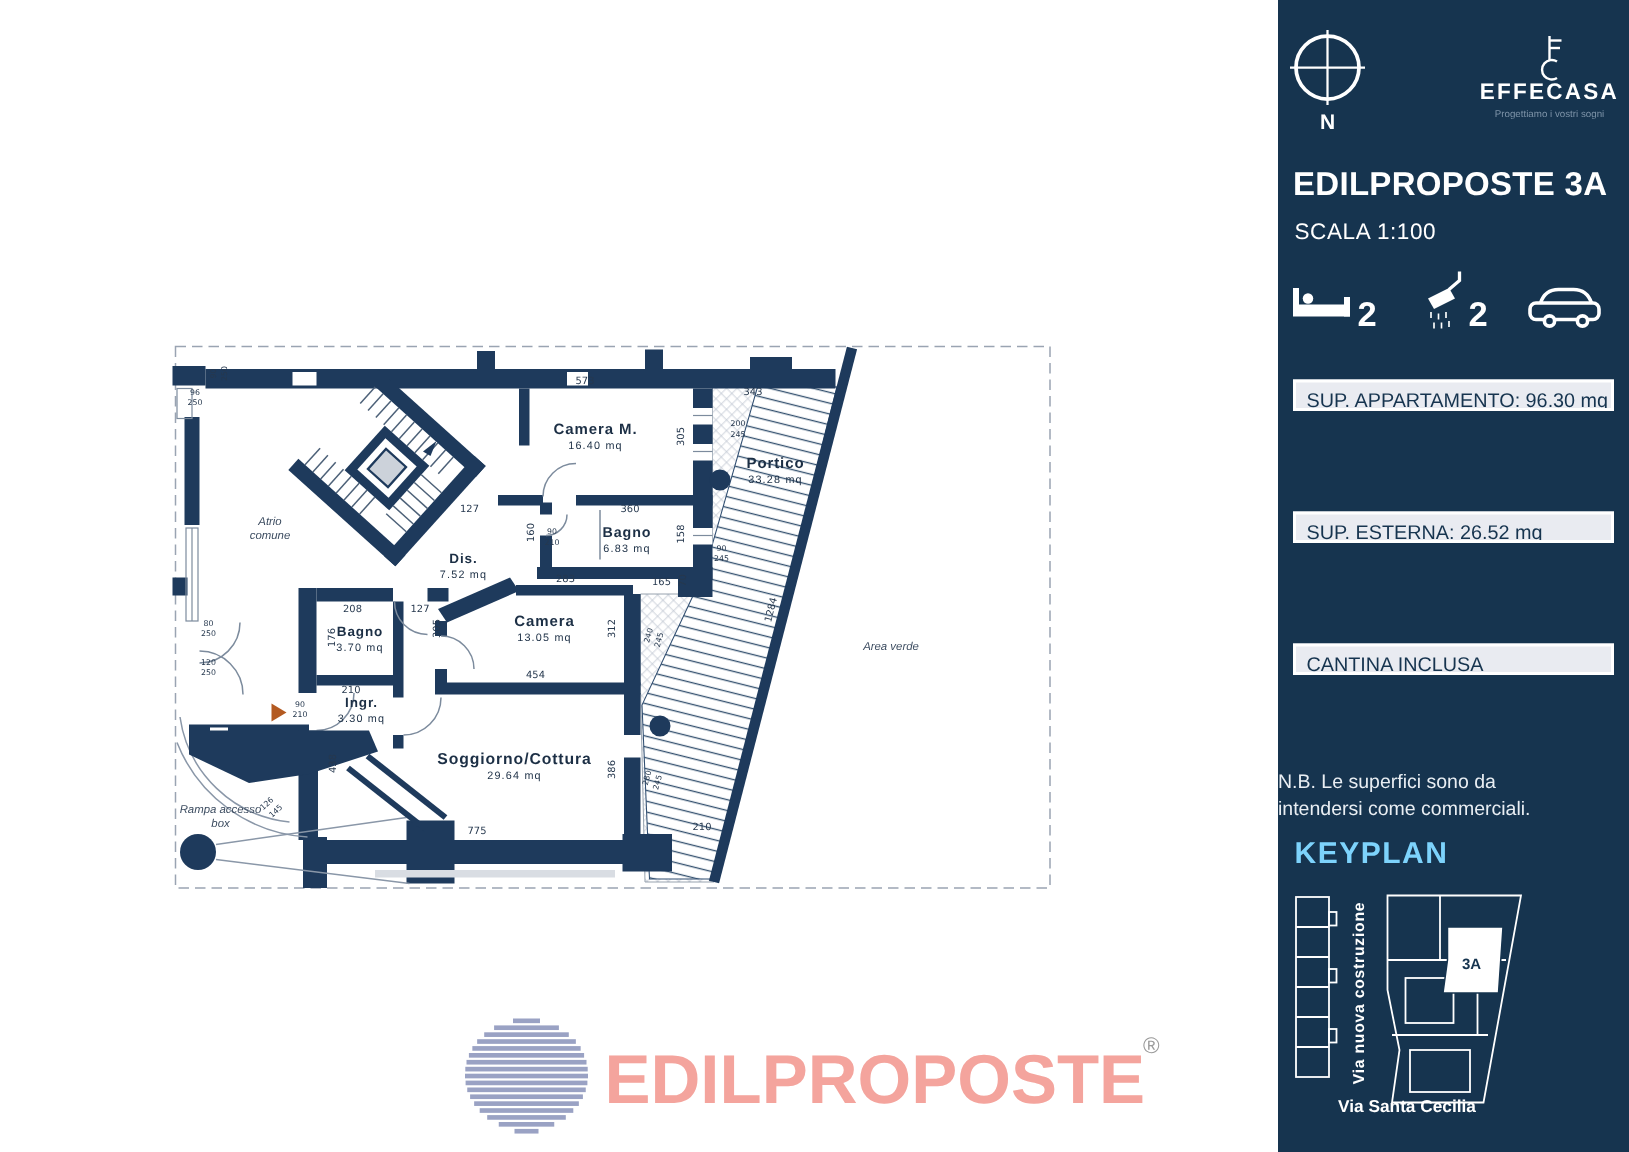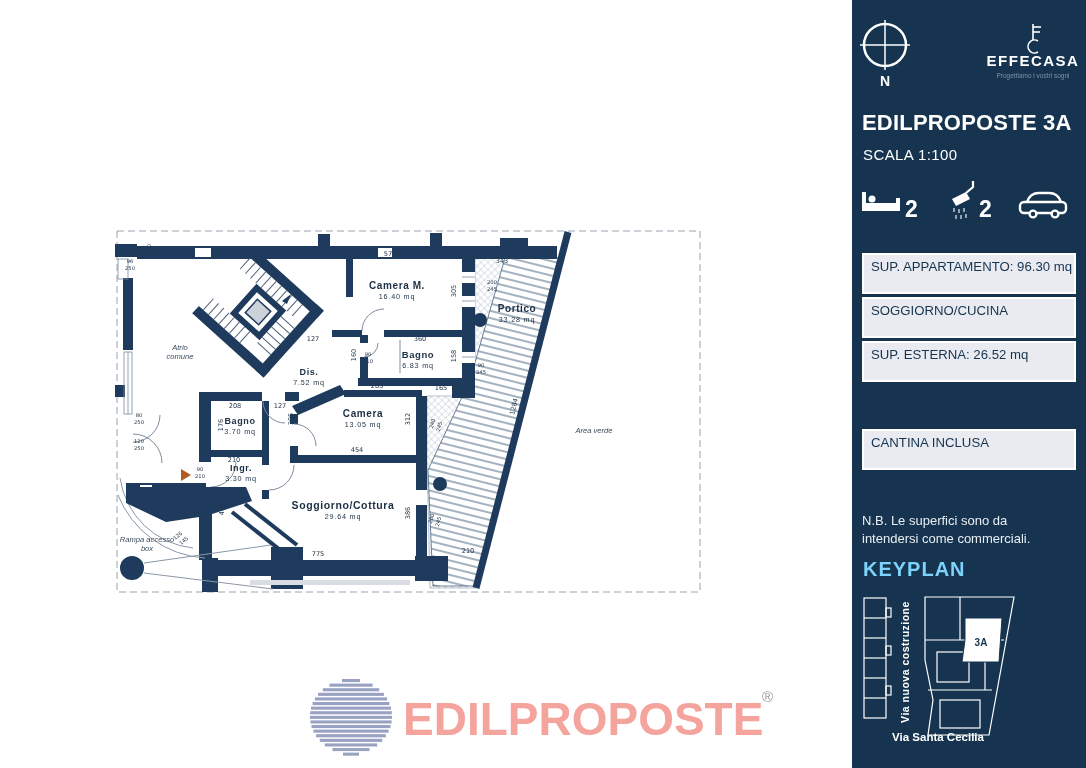--- a/index.html
+++ b/index.html
@@ -12,23 +12,23 @@
   .room{font-weight:bold;text-anchor:middle;fill:#1c2f45;letter-spacing:.6px;}
   .rsub{font-size:7.2px;text-anchor:middle;fill:#1c2f45;letter-spacing:.8px;}
   .itl{font-style:italic;font-size:7.6px;fill:#3d4d61;text-anchor:middle;}
   .w{fill:#1e3a5c;}
   .arc{fill:none;stroke:#7c8b9d;stroke-width:1;}
   .thin{stroke:#8a97a8;stroke-width:1;fill:none;}
   
   .sidebar{position:absolute;left:852px;top:0;width:234px;height:768px;background:#16344f;}
   .sb-title{position:absolute;left:10px;top:110px;color:#fff;font-size:22px;font-weight:bold;letter-spacing:.2px;}
   .sb-scale{position:absolute;left:11px;top:146px;color:#fff;font-size:15px;font-weight:500;letter-spacing:.4px;text-align:right;}
-  .ibox{position:absolute;left:10px;width:214px;height:41px;background:#e9ebf1;border:2px solid #ffffff;
+  .ibox{position:absolute;left:10px;width:214px;height:21px;background:#e9ebf1;border:2px solid #ffffff;
         color:#16344f;font-size:13.2px;font-weight:500;line-height:23px;padding-left:7px;white-space:nowrap;overflow:hidden;}
-  .note{position:absolute;left:10px;top:512px;color:#e9eef3;font-size:13px;line-height:18px;}
+  .note{position:absolute;left:0;top:512px;color:#e9eef3;font-size:13px;line-height:18px;}
   .kptitle{position:absolute;left:11px;top:558px;color:#7dd3fc;font-size:20px;font-weight:bold;letter-spacing:1px;}
   
   .logo-text{font-weight:bold;font-size:46px;fill:#f4a49d;letter-spacing:0px;}
   .logo-reg{font-size:15px;fill:#9a9a9a;}
 </style>
 </head>
 <body>
 
 <div class="stage">
 
@@ -345,21 +345,20 @@
       <polygon points="113,618 150,618 147,662 110,662 113,640" fill="#ffffff" stroke="#16344f" stroke-width="1"></polygon>
       <text x="129" y="646" fill="#16344f" font-size="10" font-weight="bold" text-anchor="middle">3A</text>
       <text x="57" y="662" transform="rotate(-90 57 662)" fill="#ffffff" font-size="10.5" font-weight="bold" letter-spacing="0.5" text-anchor="middle">Via nuova costruzione</text>
       <text x="86" y="741" fill="#ffffff" font-size="11.5" font-weight="bold" text-anchor="middle">Via Santa Cecilia</text>
     </svg>
 
     <div class="sb-title">EDILPROPOSTE 3A</div>
     <div class="sb-scale">SCALA 1:100</div>
 
     <div class="ibox" style="top:253px">SUP. APPARTAMENTO: 96.30 mq</div>
-    <div class="ibox" style="top:297px">SOGGIORNO/CUCINA</div>
     <div class="ibox" style="top:341px">SUP. ESTERNA:  26.52 mq</div>
     <div class="ibox" style="top:429px">CANTINA INCLUSA</div>
 
     <div class="note">
       <div>N.B. Le superfici sono da</div>
       <div>intendersi come commerciali.</div>
     </div>
     <div class="kptitle">KEYPLAN</div>
   </div>
 </div>

